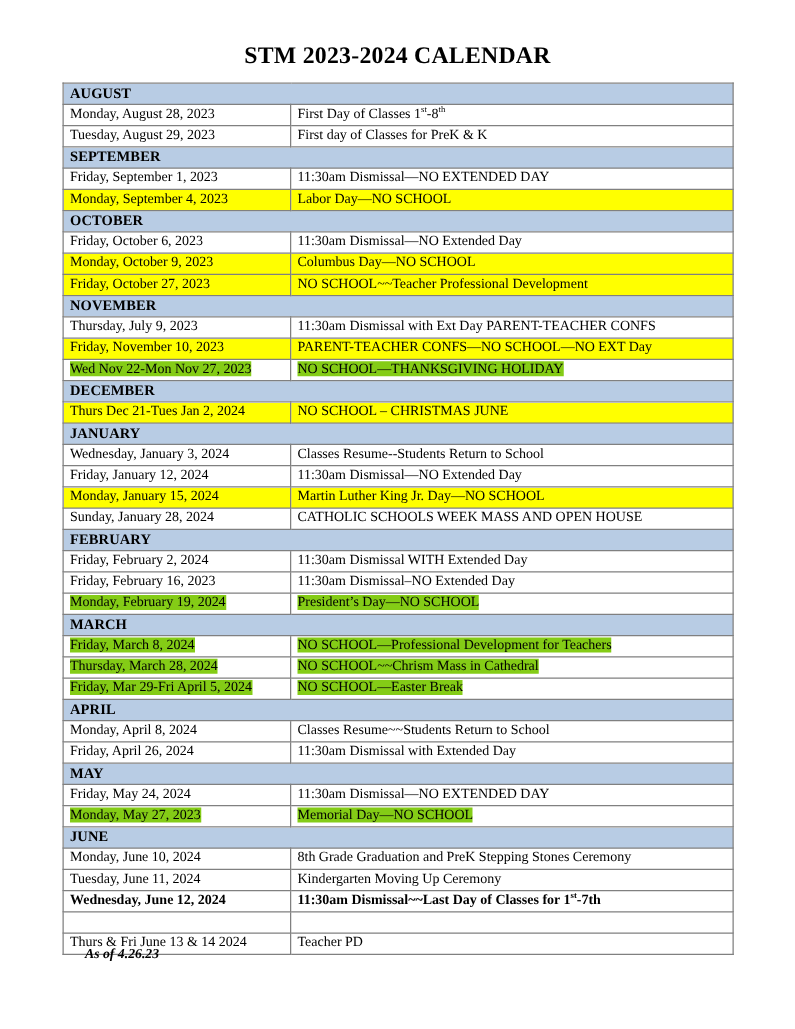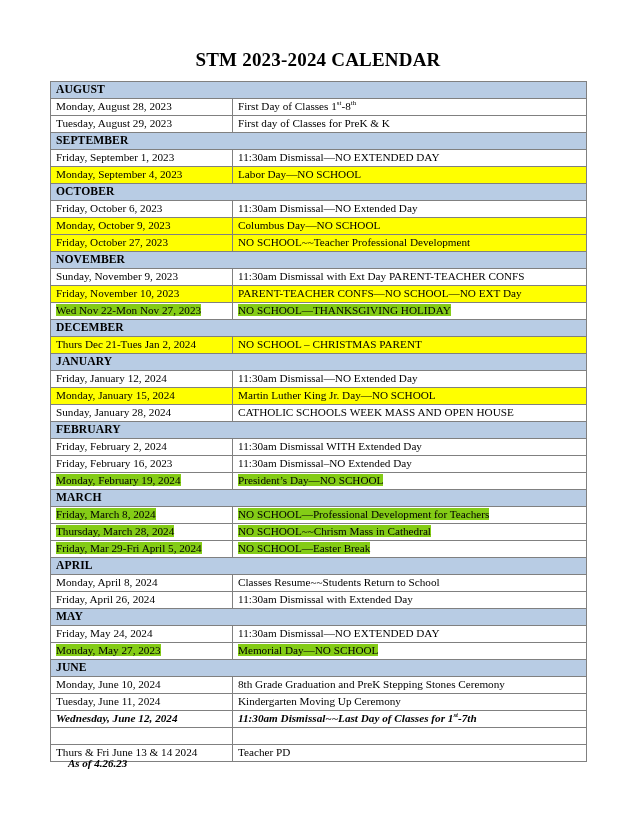--- a/index.html
+++ b/index.html
@@ -19,21 +19,21 @@
     width: 636px;
     height: 823px;
     box-sizing: border-box;
   }
   .title {
     text-align: center;
     font-size: 19px;
     font-weight: bold;
     letter-spacing: 0.2px;
     margin: 0;
-    padding-top: 49px;
+    padding-top: 34px;
     padding-bottom: 10px;
     font-family: "Liberation Serif", "DejaVu Serif", serif;
   }
   .cal-wrap {
     margin: 0 auto;
     width: 536px;
   }
   table.calendar {
     width: 536px;
     border-collapse: collapse;
@@ -63,21 +63,20 @@
     background: #ffff00;
   }
   .hl {
     background: #84cc16;
   }
   tr.blank-row td {
     height: 14px;
   }
   .bi {
     font-weight: bold;
-    font-style: italic;
   }
   sup {
     font-size: 0.62em;
     vertical-align: super;
     line-height: 0;
   }
   .footer {
     position: absolute;
     left: 68px;
     top: 757px;
@@ -135,40 +134,44 @@
             <td><span>Columbus Day—NO SCHOOL</span></td>
           </tr>
           <tr class="fill-yellow">
             <td><span>Friday, October 27, 2023</span></td>
             <td><span>NO SCHOOL~~Teacher Professional Development</span></td>
           </tr>
           <tr class="month-row">
             <td colspan="2">NOVEMBER</td>
           </tr>
           <tr>
-            <td><span>Sunday, November 9, 2023</span></td>
+            <td><span>Thursday, July 9, 2023</span></td>
             <td><span>11:30am Dismissal with Ext Day PARENT-TEACHER CONFS</span></td>
           </tr>
           <tr class="fill-yellow">
             <td><span>Friday, November 10, 2023</span></td>
             <td><span>PARENT-TEACHER CONFS—NO SCHOOL—NO EXT Day</span></td>
           </tr>
           <tr>
             <td><span class="hl">Wed Nov 22-Mon Nov 27, 2023</span></td>
             <td><span class="hl">NO SCHOOL—THANKSGIVING HOLIDAY</span></td>
           </tr>
           <tr class="month-row">
             <td colspan="2">DECEMBER</td>
           </tr>
           <tr class="fill-yellow">
             <td><span>Thurs Dec 21-Tues Jan 2, 2024</span></td>
-            <td><span>NO SCHOOL – CHRISTMAS PARENT</span></td>
+            <td><span>NO SCHOOL – CHRISTMAS JUNE</span></td>
           </tr>
           <tr class="month-row">
             <td colspan="2">JANUARY</td>
+          </tr>
+          <tr>
+            <td><span>Wednesday, January 3, 2024</span></td>
+            <td><span>Classes Resume--Students Return to School</span></td>
           </tr>
           <tr>
             <td><span>Friday, January 12, 2024</span></td>
             <td><span>11:30am Dismissal—NO Extended Day</span></td>
           </tr>
           <tr class="fill-yellow">
             <td><span>Monday, January 15, 2024</span></td>
             <td><span>Martin Luther King Jr. Day—NO SCHOOL</span></td>
           </tr>
           <tr>

